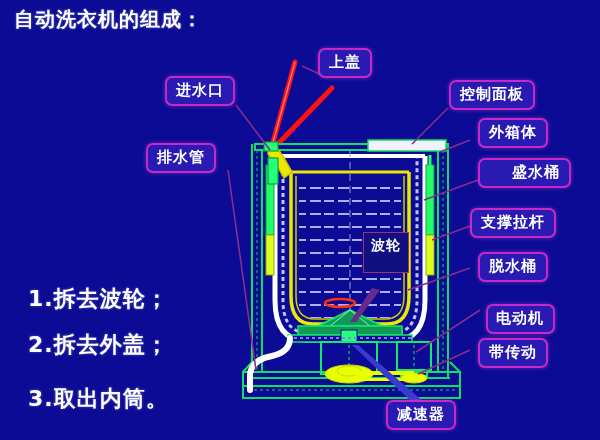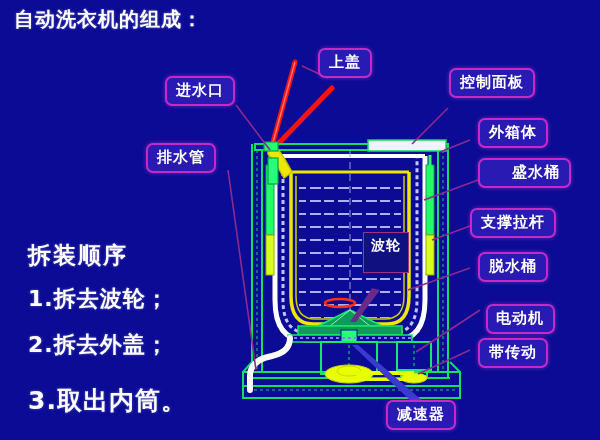--- a/index.html
+++ b/index.html
@@ -38,21 +38,21 @@
   }
 
   
   .steps{
     color:#ffffff;font-weight:bold;
     text-shadow:0 0 3px rgba(255,255,255,.3);
   }
   #seq-title{left:28px;top:240px;font-size:23px;letter-spacing:2px;}
   #step1{left:28px;top:284px;font-size:22px;letter-spacing:1px;}
   #step2{left:28px;top:330px;font-size:22px;letter-spacing:1px;}
-  #step3{left:28px;top:384px;font-size:25px;letter-spacing:1px;}
+  #step3{left:28px;top:384px;font-size:22px;letter-spacing:1px;}
 
   
   #pulsator-label{
     position:absolute;
     left:363px;top:232px;
     border:1px solid #a0327a;
     background:#101080;
     color:#ffffff;
     font-size:14px;font-weight:bold;
     padding:4px 7px 17px 7px;
@@ -201,30 +201,29 @@
       <path d="M372 288 L350 322 L356 322 L380 290 Z" fill="#6a2a8a" stroke="none"></path>
 
       <line x1="328" y1="78" x2="302" y2="66"></line>
     </g>
   </svg>
 
   <div class="txt" id="title">自动洗衣机的组成：</div>
 
   <div class="callout" style="left:165px;top:76px;">进水口</div>
   <div class="callout" style="left:318px;top:48px;">上盖</div>
-  <div class="callout" style="left:449px;top:68px;">控制面板</div>
+  <div class="callout" style="left:449px;top:80px;">控制面板</div>
   <div class="callout" style="left:478px;top:118px;">外箱体</div>
   <div class="callout" style="left:478px;top:158px;padding-left:32px;">盛水桶</div>
   <div class="callout" style="left:470px;top:208px;">支撑拉杆</div>
   <div class="callout" style="left:478px;top:252px;">脱水桶</div>
   <div class="callout" style="left:486px;top:304px;padding-left:8px;">电动机</div>
   <div class="callout" style="left:478px;top:338px;">带传动</div>
   <div class="callout" style="left:146px;top:143px;">排水管</div>
   <div class="callout" style="left:386px;top:400px;">减速器</div>
 
   <div id="pulsator-label">波轮</div>
 
-  <div class="txt steps" id="seq-title">拆装顺序</div>
   <div class="txt steps" id="step1">1.拆去波轮；</div>
   <div class="txt steps" id="step2">2.拆去外盖；</div>
   <div class="txt steps" id="step3">3.取出内筒。</div>
 
 </div>
 
 </body></html>

